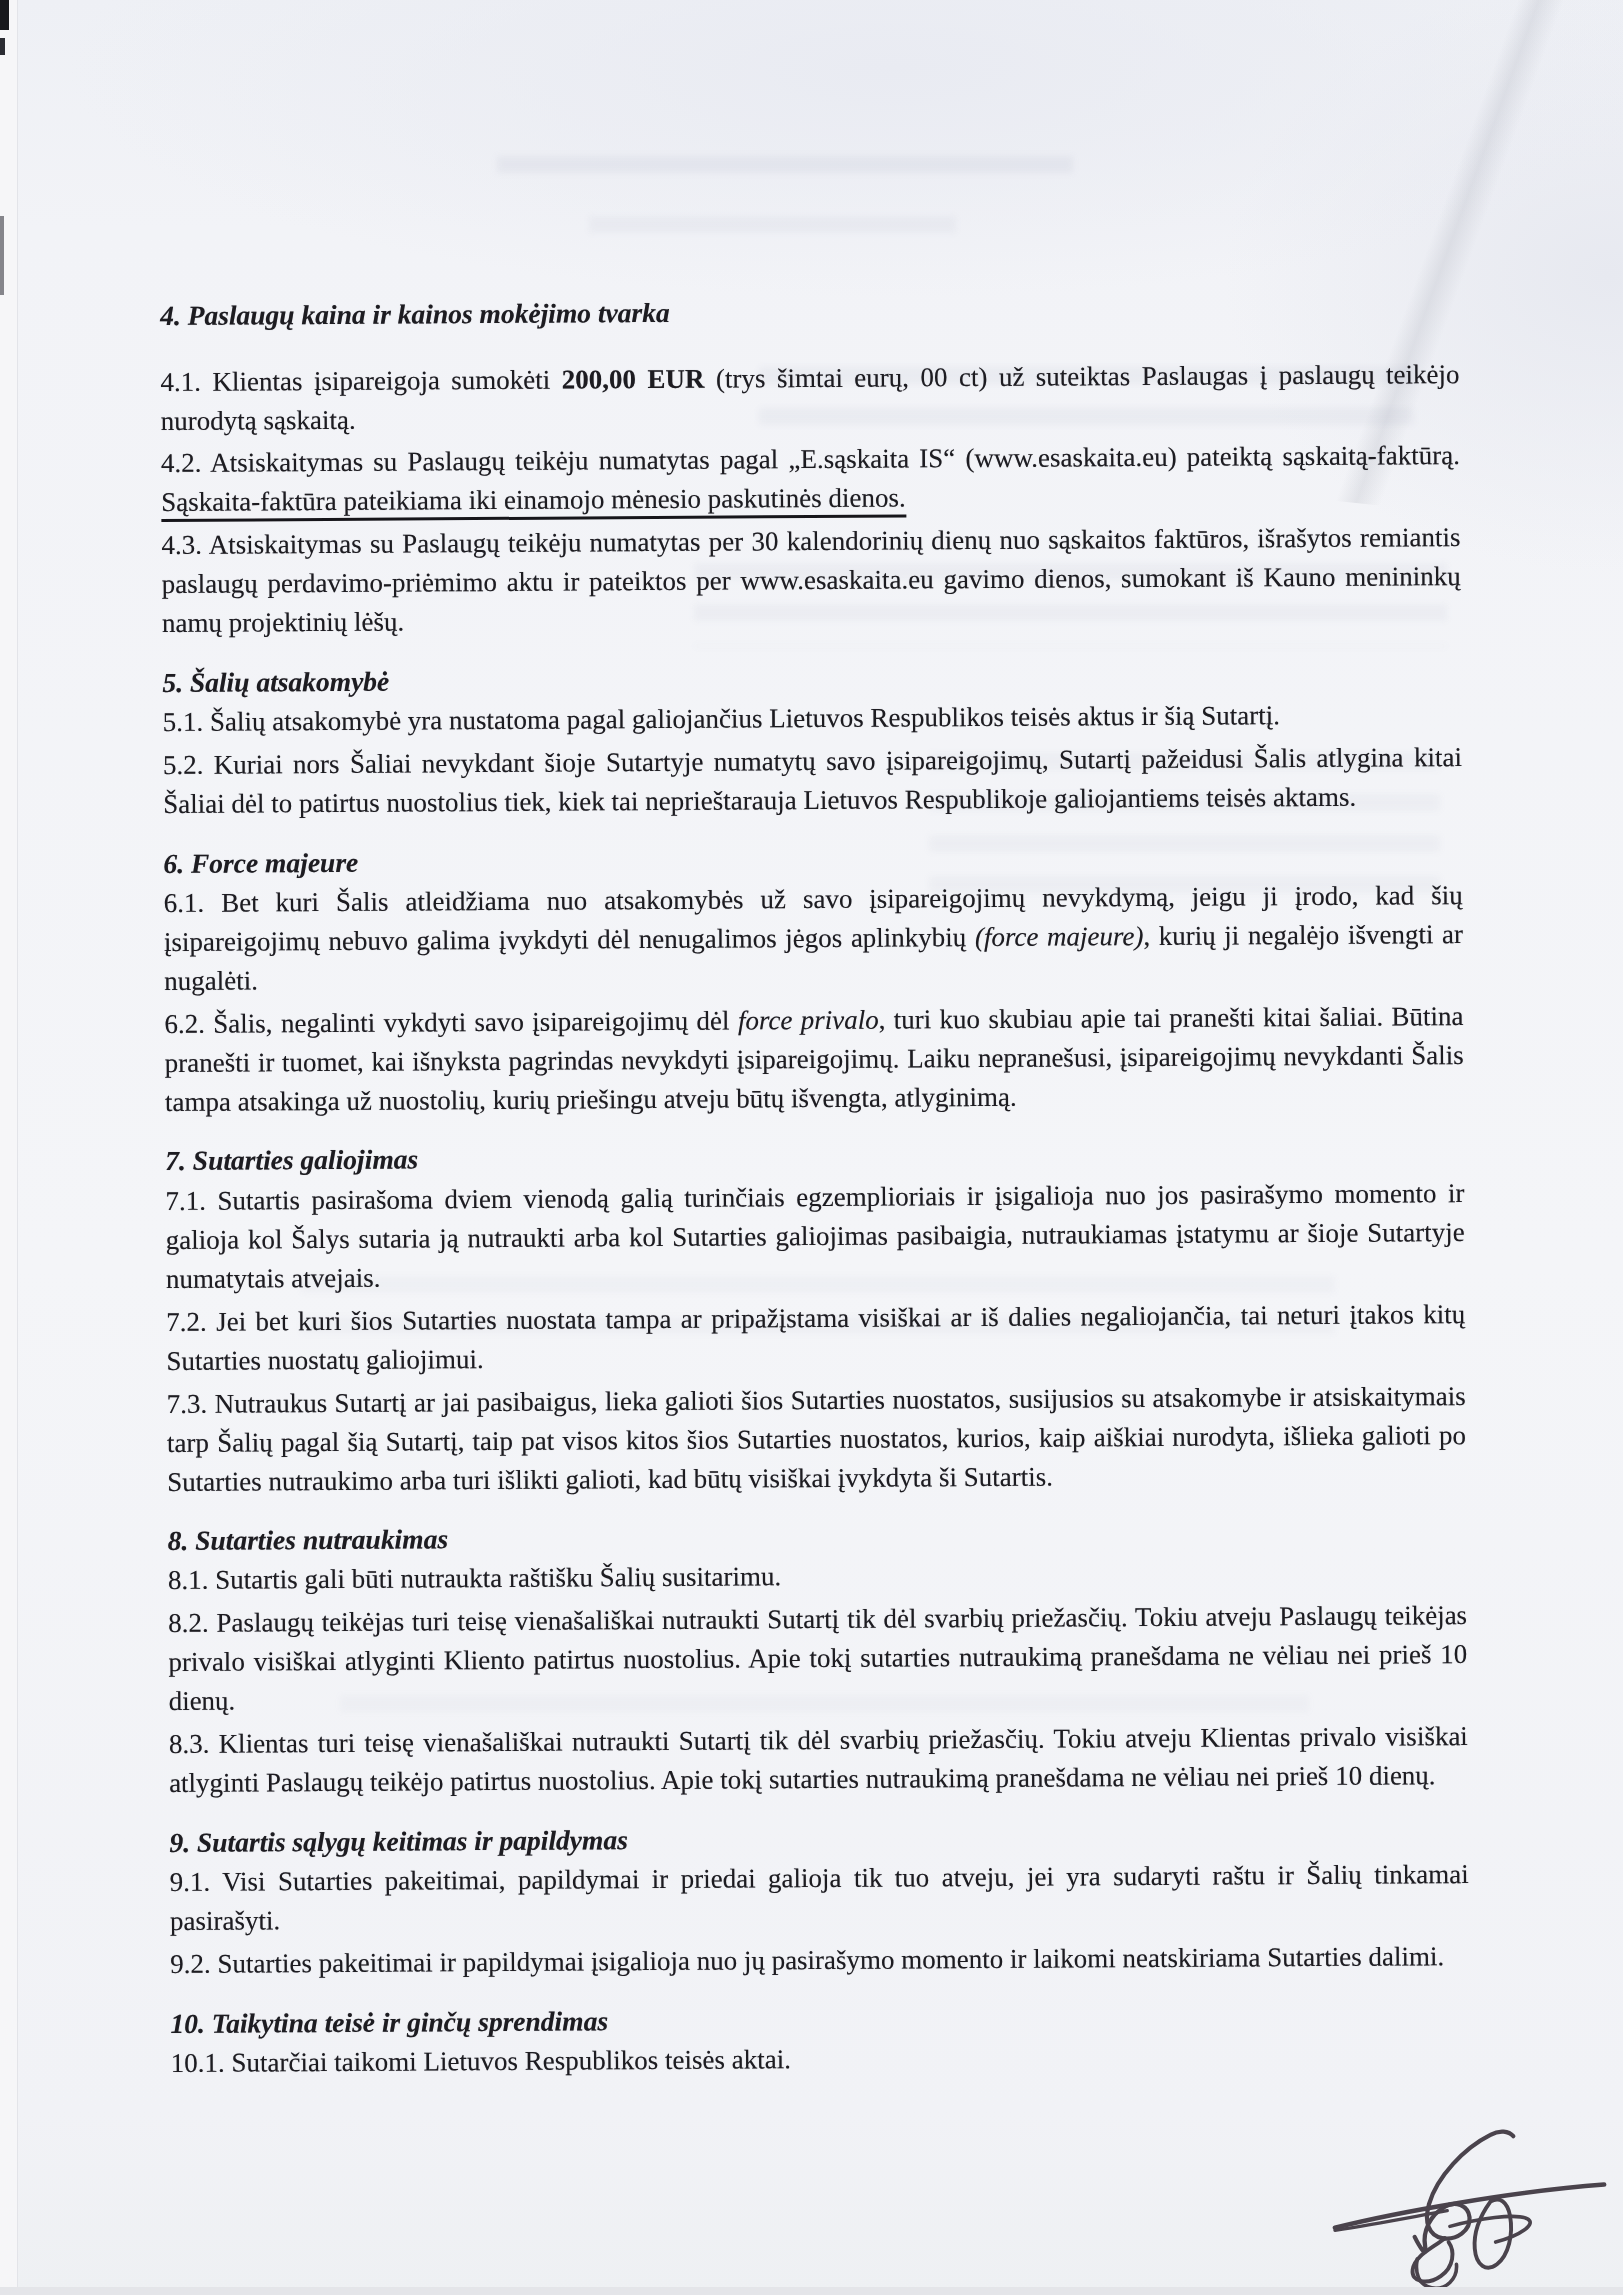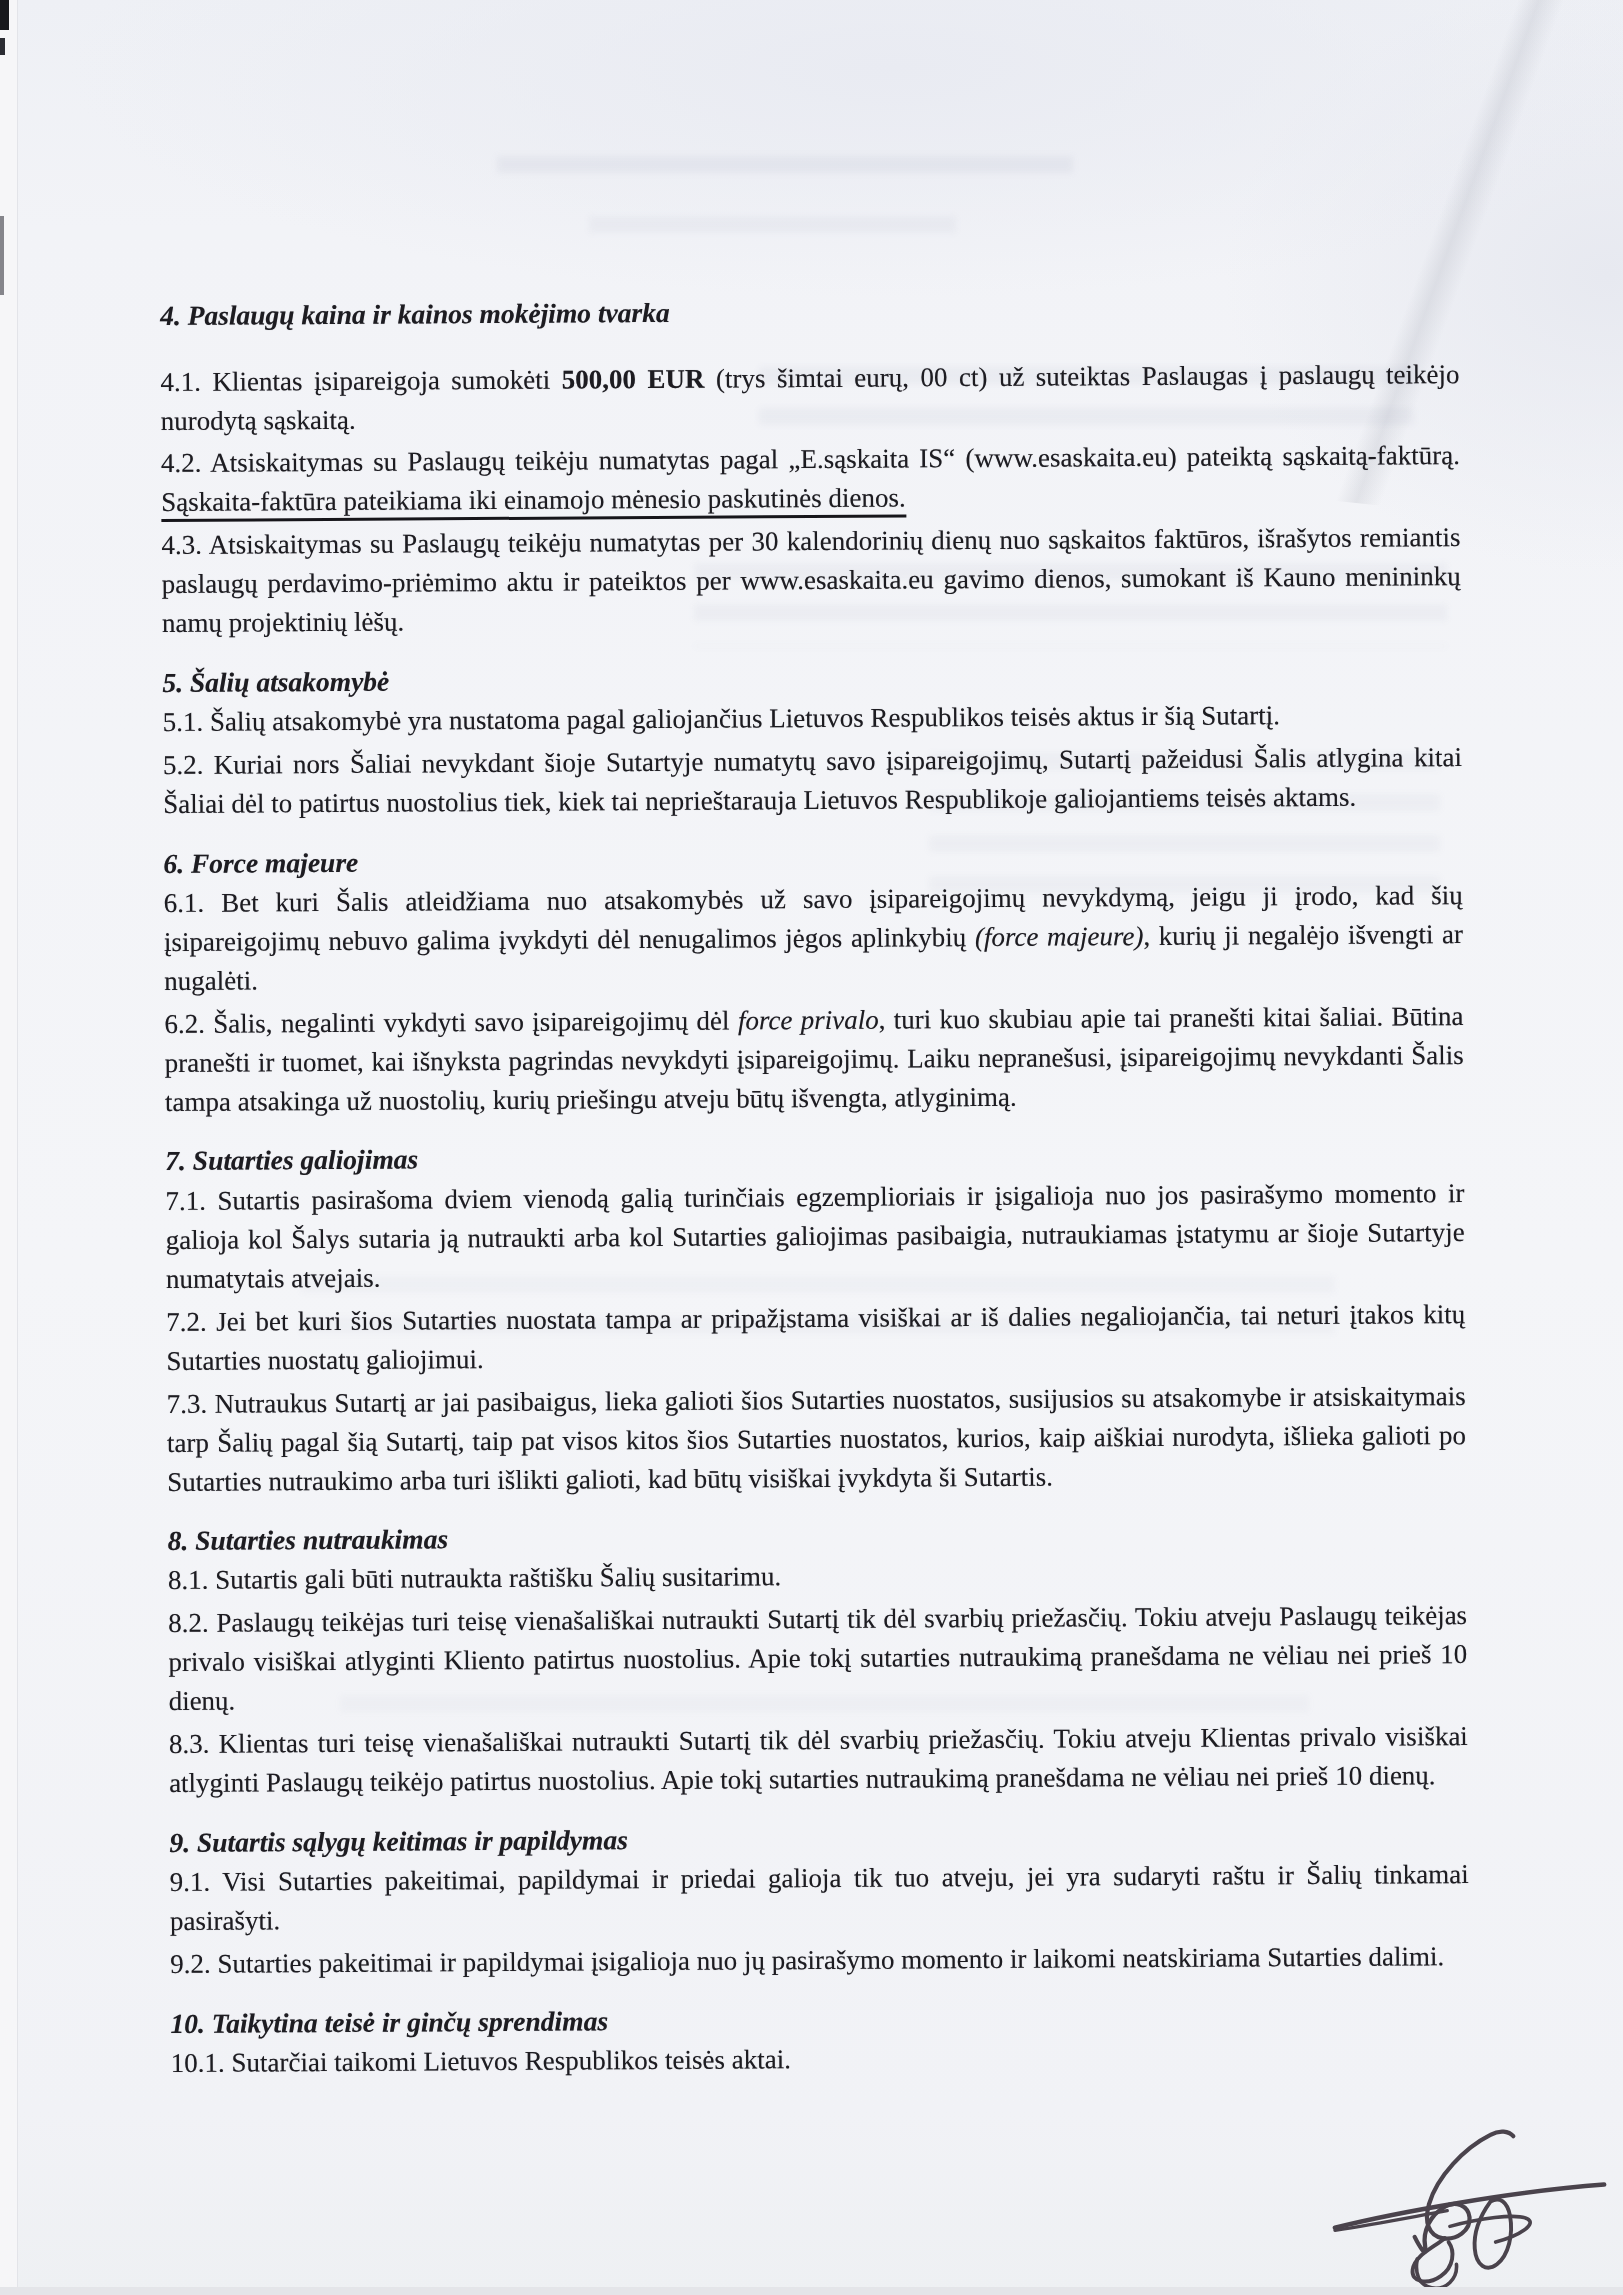--- a/index.html
+++ b/index.html
@@ -85,21 +85,21 @@
   <div class="bleed rows bleed-sub"></div>
   <div class="bleed rows bleed-block-1"></div>
   <div class="bleed rows bleed-block-2"></div>
   <div class="bleed rows bleed-block-3"></div>
   <div class="bleed rows bleed-block-4"></div>
   <div class="bleed rows bleed-block-5"></div>
 
   <div class="content">
 
     <h2 class="first">4. Paslaugų kaina ir kainos mokėjimo tvarka</h2>
-    <p><span>4.1. Klientas įsipareigoja sumokėti </span><span class="b">500,00 EUR</span><span> (trys šimtai eurų, 00 ct) už suteiktas Paslaugas į paslaugų teikėjo nurodytą sąskaitą.</span></p>
+    <p><span>4.1. Klientas įsipareigoja sumokėti </span><span class="b">200,00 EUR</span><span> (trys šimtai eurų, 00 ct) už suteiktas Paslaugas į paslaugų teikėjo nurodytą sąskaitą.</span></p>
     <p><span>4.2. Atsiskaitymas su Paslaugų teikėju numatytas pagal „E.sąskaita IS“ (www.esaskaita.eu) pateiktą sąskaitą-faktūrą. </span><span class="u">Sąskaita-faktūra pateikiama iki einamojo mėnesio paskutinės dienos.</span></p>
     <p><span>4.3. Atsiskaitymas su Paslaugų teikėju numatytas per 30 kalendorinių dienų nuo sąskaitos faktūros, išrašytos remiantis paslaugų perdavimo-priėmimo aktu ir pateiktos per www.esaskaita.eu gavimo dienos, sumokant iš Kauno menininkų namų projektinių lėšų.</span></p>
 
     <h2>5. Šalių atsakomybė</h2>
     <p><span>5.1. Šalių atsakomybė yra nustatoma pagal galiojančius Lietuvos Respublikos teisės aktus ir šią Sutartį.</span></p>
     <p><span>5.2. Kuriai nors Šaliai nevykdant šioje Sutartyje numatytų savo įsipareigojimų, Sutartį pažeidusi Šalis atlygina kitai Šaliai dėl to patirtus nuostolius tiek, kiek tai neprieštarauja Lietuvos Respublikoje galiojantiems teisės aktams.</span></p>
 
     <h2>6. Force majeure</h2>
     <p><span>6.1. Bet kuri Šalis atleidžiama nuo atsakomybės už savo įsipareigojimų nevykdymą, jeigu ji įrodo, kad šių įsipareigojimų nebuvo galima įvykdyti dėl nenugalimos jėgos aplinkybių </span><span class="i">(force majeure)</span><span>, kurių ji negalėjo išvengti ar nugalėti.</span></p>
     <p><span>6.2. Šalis, negalinti vykdyti savo įsipareigojimų dėl </span><span class="i">force privalo</span><span>, turi kuo skubiau apie tai pranešti kitai šaliai. Būtina pranešti ir tuomet, kai išnyksta pagrindas nevykdyti įsipareigojimų. Laiku nepranešusi, įsipareigojimų nevykdanti Šalis tampa atsakinga už nuostolių, kurių priešingu atveju būtų išvengta, atlyginimą.</span></p>

